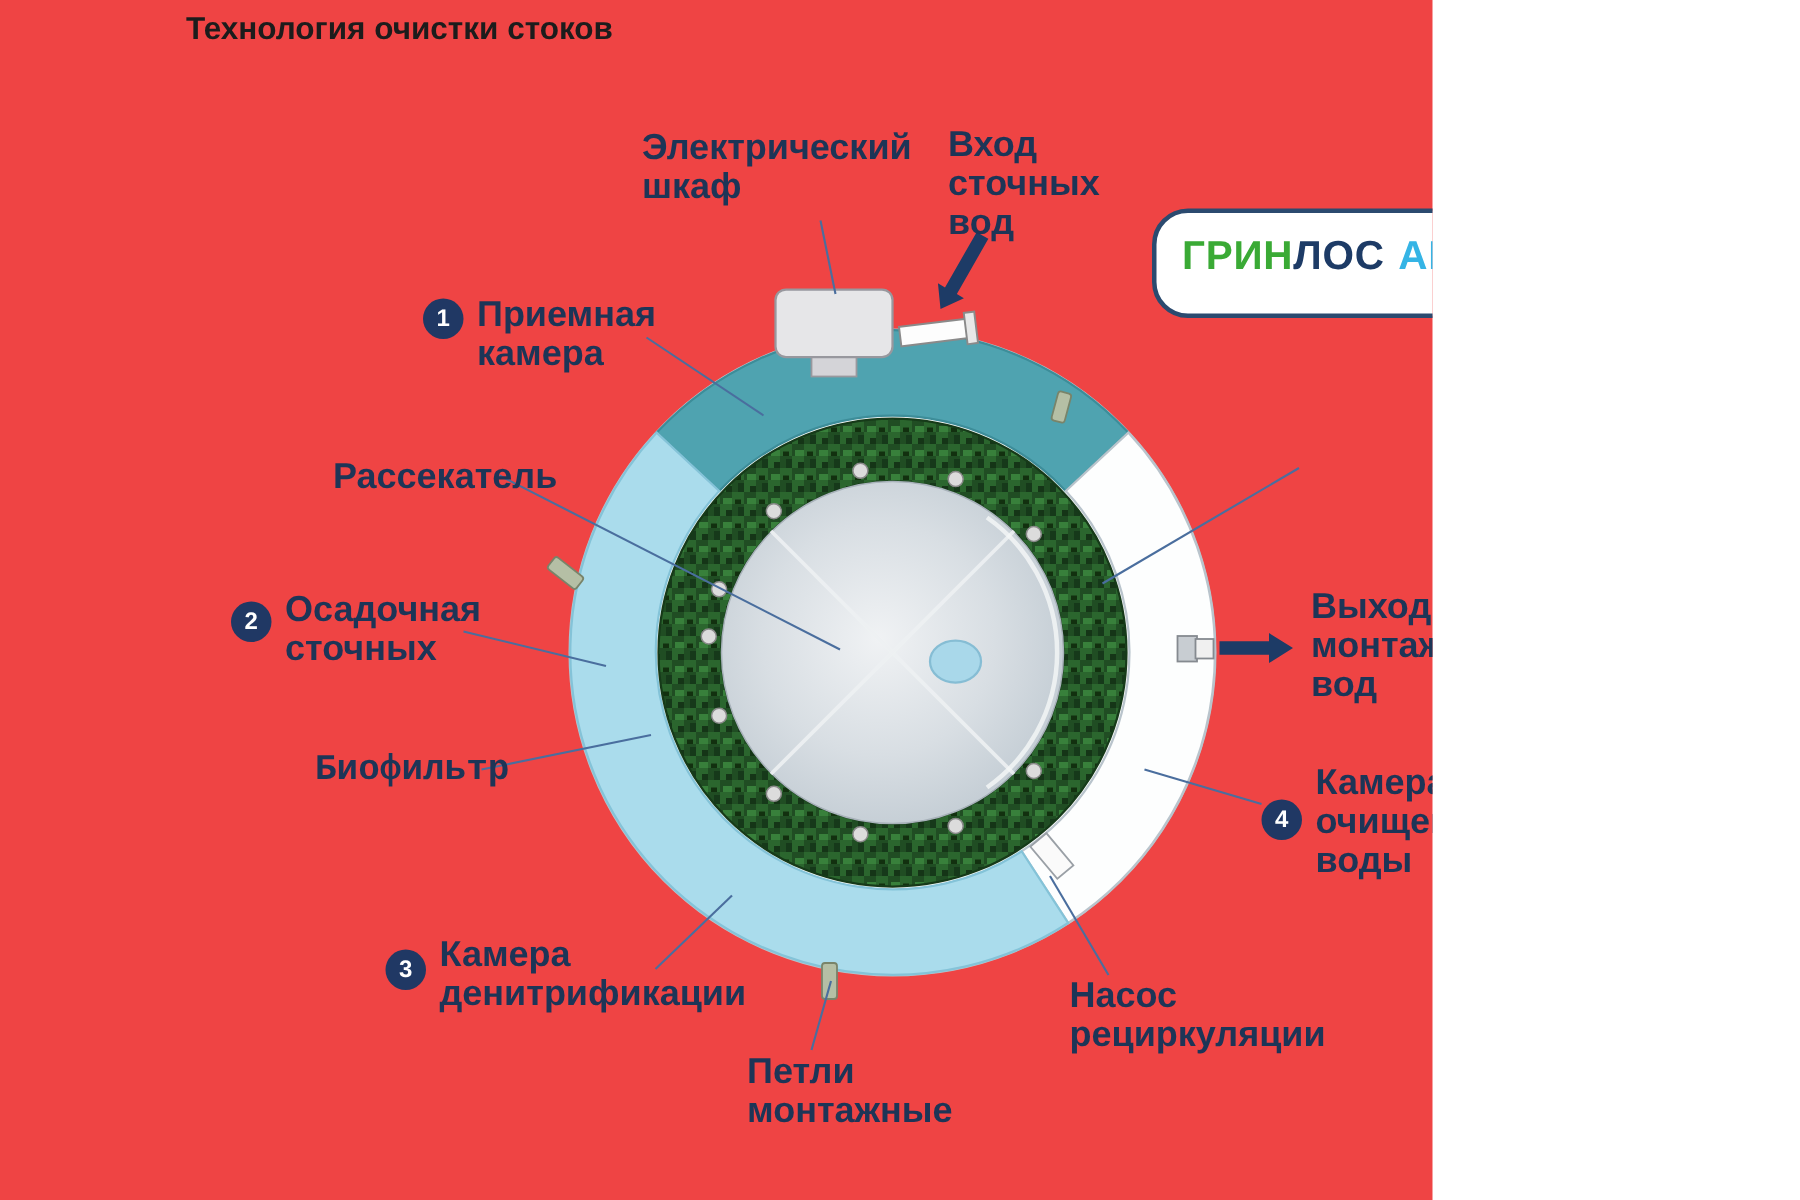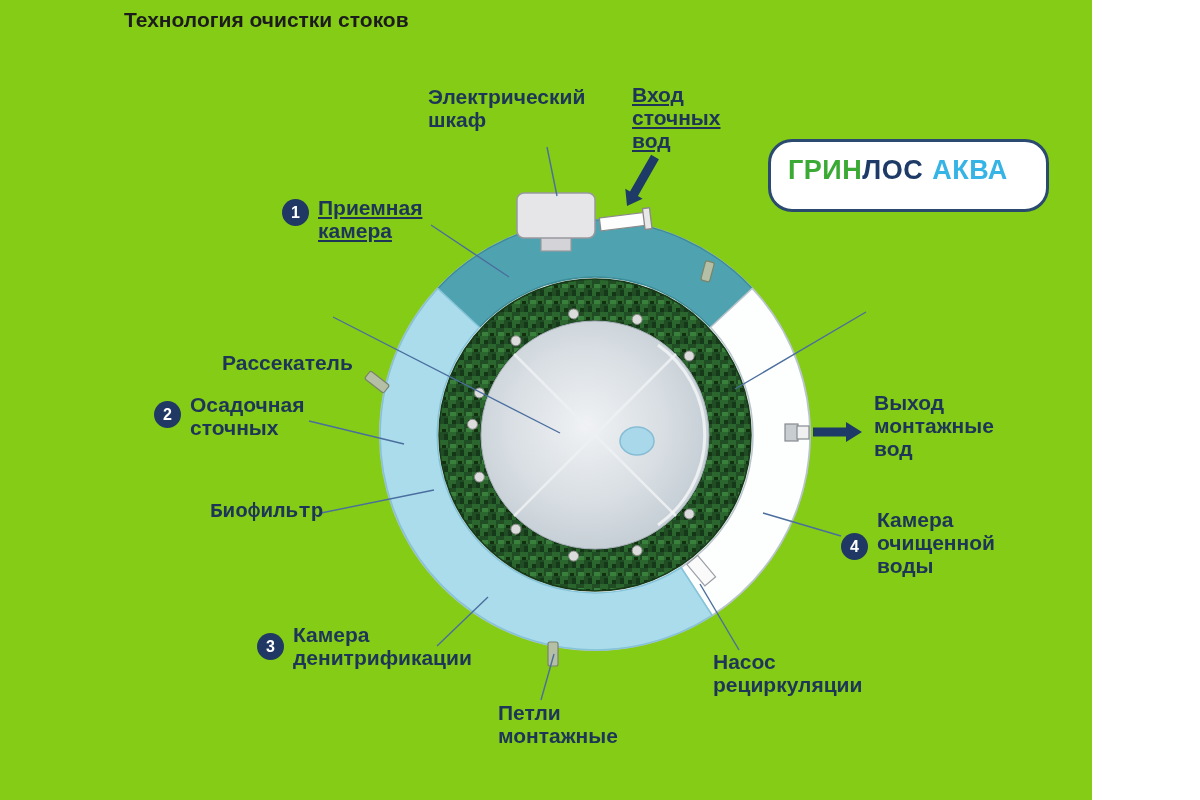--- a/index.html
+++ b/index.html
@@ -1,24 +1,24 @@
 <!DOCTYPE html>
 <html><head>
 <meta charset="utf-8">
 <style>
   html,body{margin:0;padding:0;background:#ffffff;}
-  .stage{position:relative;width:1092px;height:800px;background:#84cc16;overflow:hidden;
+  .stage{position:relative;width:955px;height:800px;background:#ef4444;overflow:hidden;
          font-family:"Liberation Sans", sans-serif;}
   svg{position:absolute;left:0;top:0;}
   .title{position:absolute;left:124px;top:8px;margin:0;font-size:21px;font-weight:bold;color:#1c1c1c;}
-  .label{position:absolute;font-size:21px;font-weight:bold;color:#1d3557;line-height:1.09;white-space:pre-line;}
+  .label{position:absolute;font-size:24px;font-weight:bold;color:#1d3557;line-height:1.09;white-space:pre-line;}
   .lbl-cabinet{left:428px;top:86px;}
-  .lbl-inlet{left:632px;top:84px;text-decoration:underline;}
-  .lbl-receiving{left:318px;top:197px;text-decoration:underline;}
-  .lbl-diffuser{left:222px;top:305px;margin-top:47px;}
+  .lbl-inlet{left:632px;top:84px;}
+  .lbl-receiving{left:318px;top:197px;}
+  .lbl-diffuser{left:222px;top:305px;}
   .lbl-sediment{left:190px;top:394px;}
   .lbl-biofilter{left:210px;top:501px;font-family:Liberation Mono, monospace;}
   .lbl-denitrification{left:293px;top:624px;}
   .lbl-loops{left:498px;top:702px;}
   .lbl-pump{left:713px;top:651px;}
   .lbl-cleanwater{left:877px;top:509px;}
   .lbl-outlet{left:874px;top:392px;}
   .badge{position:absolute;width:27px;height:27px;border-radius:50%;background:#203864;color:#ffffff;
          font-size:16px;font-weight:bold;display:flex;align-items:center;justify-content:center;}
   .b1{left:282px;top:199px;}

